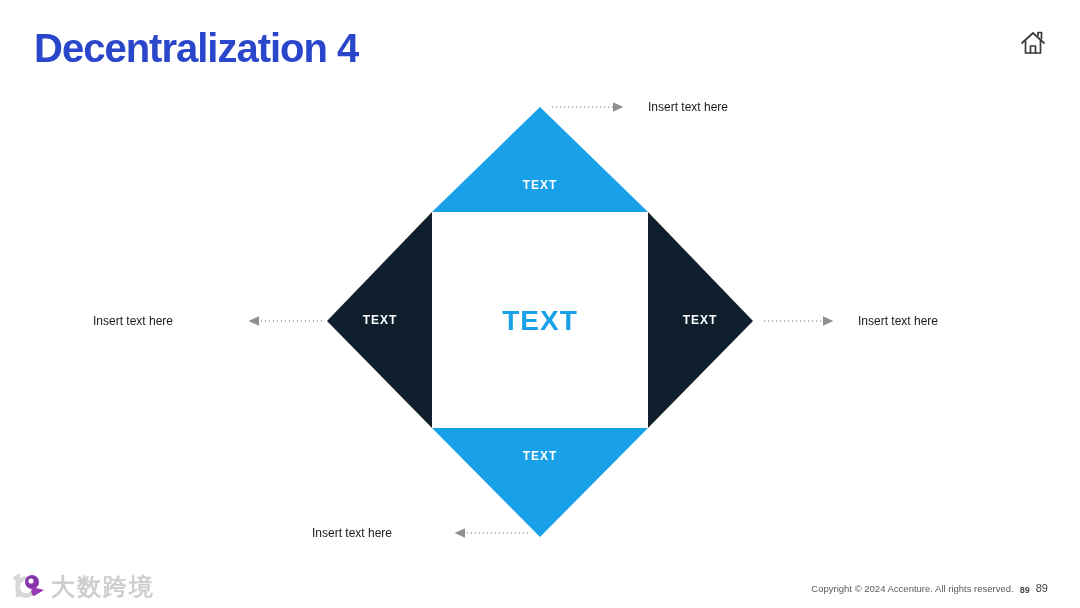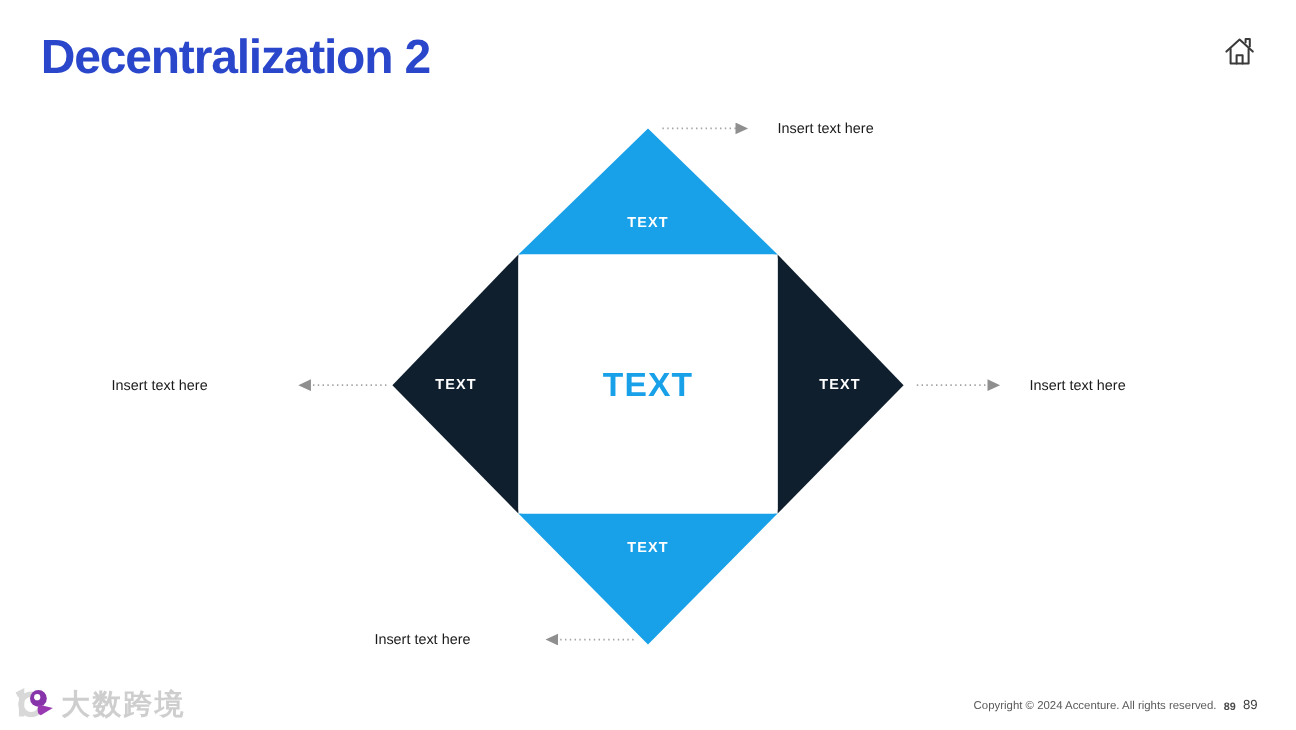--- a/index.html
+++ b/index.html
@@ -36,21 +36,21 @@
     left:8px;bottom:5px;display:flex;align-items:flex-start;gap:3px;opacity:.9;
   }
   .watermark-text{
     font-size:24px;font-weight:700;color:#c9c9c9;letter-spacing:2px;
     text-shadow:0 0 2px #ffffff,0 0 1px #ffffff;
   }
 </style>
 </head>
 <body>
 
-<div class="abs slide-title">Decentralization 2</div>
+<div class="abs slide-title">Decentralization 4</div>
 
 <div class="abs home-btn">
   <svg width="30" height="30" viewBox="0 0 30 30">
     <g fill="none" stroke="#3a3a3a" stroke-width="1.7" stroke-linejoin="round" stroke-linecap="round">
       <path d="M4 15 L15 5 L26 15"></path>
       <path d="M20 7.5 L20 4.5 L23.5 4.5 L23.5 10.7"></path>
       <path d="M7.5 12.8 L7.5 25 L22.5 25 L22.5 12.8"></path>
       <path d="M12.5 25 L12.5 18 L17.5 18 L17.5 25"></path>
     </g>
   </svg>

